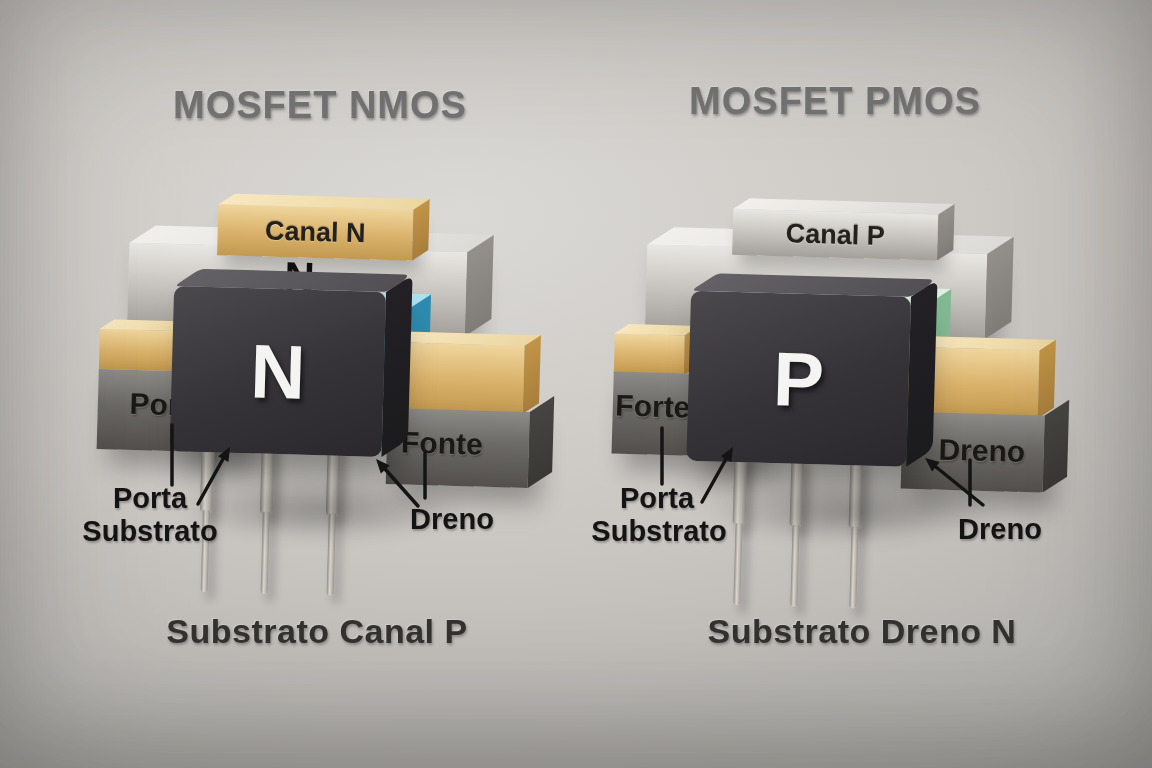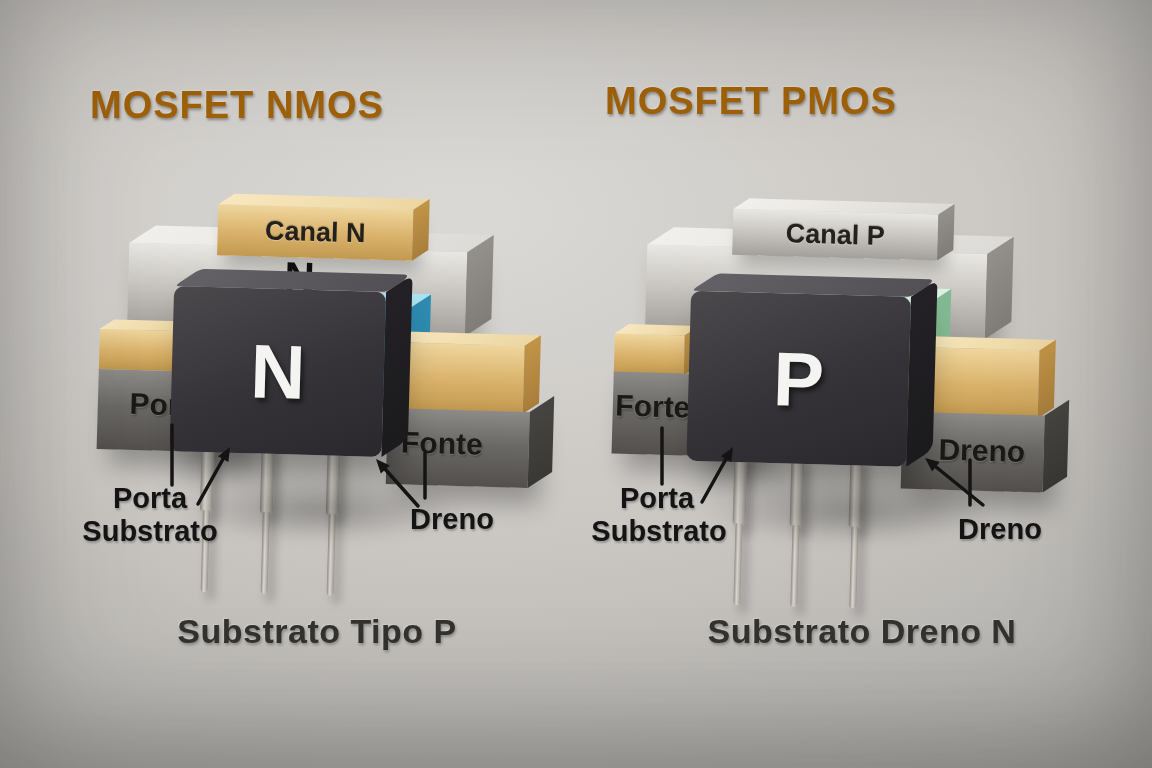--- a/index.html
+++ b/index.html
@@ -4,22 +4,22 @@
 <style>
   html,body{margin:0;padding:0;}
   body{
     width:1152px;height:768px;overflow:hidden;position:relative;
     font-family:"Liberation Sans", sans-serif;
     background:radial-gradient(120% 100% at 40% 28%, #dbd9d5 0%, #c9c6c2 45%, #b4b2ae 75%, #9e9c98 100%);
   }
   .vignette{position:absolute;inset:0;z-index:30;pointer-events:none;
     box-shadow:inset 0 0 160px rgba(0,0,0,0.22), inset 0 -40px 90px rgba(0,0,0,0.12);}
   
-  .big-title{position:absolute;z-index:20;width:460px;text-align:left;
-    font-size:38px;font-weight:700;letter-spacing:1px;color:#a16207;
+  .big-title{position:absolute;z-index:20;width:460px;text-align:center;
+    font-size:38px;font-weight:700;letter-spacing:1px;color:#737373;
     text-shadow:1px 2px 3px rgba(0,0,0,0.35), -1px -1px 1px rgba(255,255,255,0.25);}
   .caption{position:absolute;z-index:20;width:460px;text-align:center;
     font-size:34px;font-weight:700;letter-spacing:0.5px;color:#34322f;
     text-shadow:1px 2px 3px rgba(0,0,0,0.3), -1px -1px 1px rgba(255,255,255,0.25);}
   
   .device{position:absolute;width:530px;height:580px;z-index:10;}
   .assembly{position:absolute;inset:0;transform:rotate(1.6deg);transform-origin:260px 160px;}
   .device-shadow{position:absolute;left:60px;top:295px;width:410px;height:90px;z-index:1;
     background:radial-gradient(50% 50% at 50% 50%, rgba(0,0,0,0.30), rgba(0,0,0,0) 70%);
     filter:blur(7px);}
@@ -158,21 +158,21 @@
     <polygon class="ah" points="175,277 173.4,292.1 163,286.3"></polygon>
     <line class="lead" x1="370" y1="283" x2="370" y2="328"></line>
     <line class="lead" x1="363" y1="336" x2="330" y2="299"></line>
     <polygon class="ah" points="321,289 334.8,295.4 325.8,303.4"></polygon>
   </svg>
 
   <div class="ann" style="left:25px;width:140px;top:312px">Porta</div>
   <div class="ann" style="left:5px;width:180px;top:345px">Substrato</div>
   <div class="ann" style="left:327px;width:140px;top:333px">Dreno</div>
 </div>
-<div class="caption" style="left:87px;top:612px">Substrato Tipo P</div>
+<div class="caption" style="left:87px;top:612px">Substrato Canal P</div>
 
 <div class="device" style="left:585px;top:172px">
   <div class="device-shadow"></div>
   <div class="assembly">
 
     <div class="bar silver shadow-mid z2" style="left:60px;top:78px;--w:340px;--h:85px;--d:26px">
       <div class="f"></div>
       <div class="t"></div>
       <div class="s"></div>
     </div>

